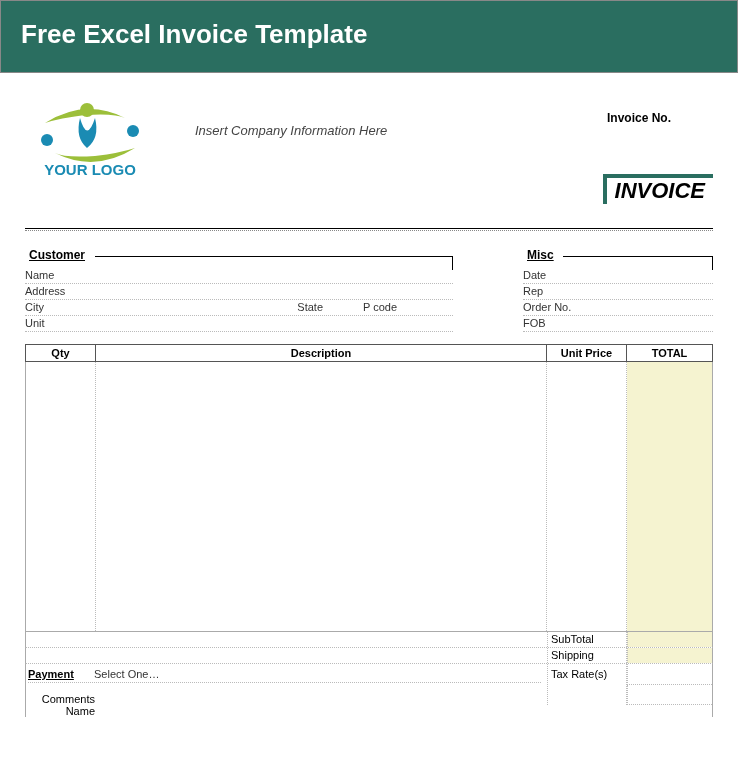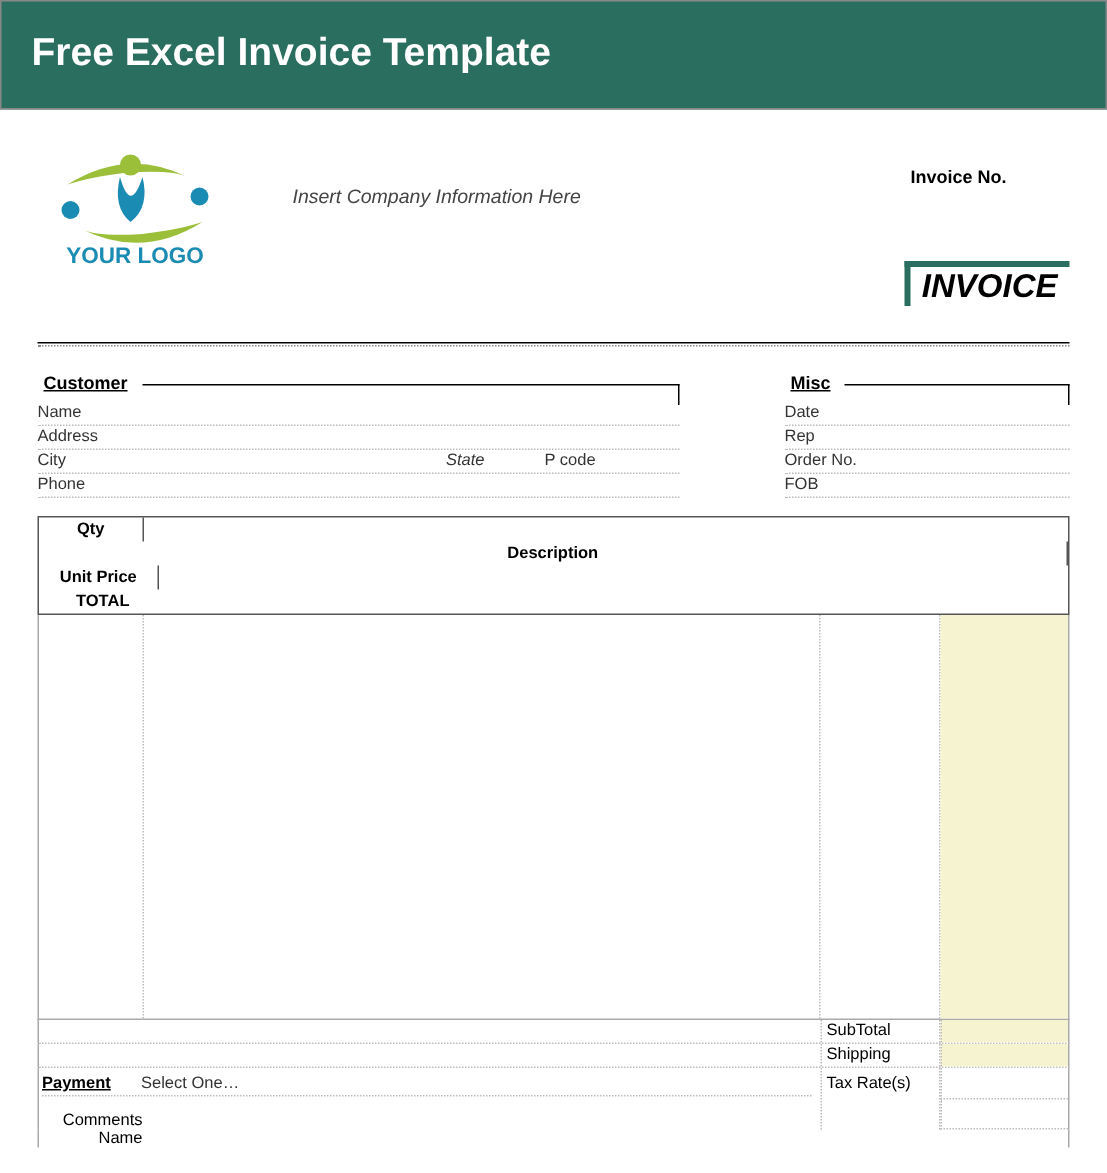--- a/index.html
+++ b/index.html
@@ -110,30 +110,29 @@
     font-size: 11px;
     color: #333;
     padding: 1px 0;
     border-bottom: 1px dotted #bbb;
     min-height: 16px;
     align-items: baseline;
   }
   .field-row .lbl { width: 55px; }
   .field-row .lbl2 { width: 60px; }
   .field-row .sp { flex: 1; }
-  .city-row .state { margin-right: 40px; font-style: italic; }
+  .city-row .state { margin-right: 40px; }
   .table-wrap {
     margin-top: 12px;
   }
   .thead {
     display: flex;
     border: 1px solid #555;
     font-size: 11px;
     font-weight: bold;
-    flex-direction: column;
   }
   .thead > div {
     padding: 2px 4px;
     text-align: center;
     border-right: 1px solid #555;
   }
   .thead > div:last-child { border-right: none; }
   .col-qty { width: 70px; }
   .col-desc { flex: 1; }
   .col-price { width: 80px; }
@@ -269,21 +268,21 @@
       <div class="field-row">
         <span class="lbl">Address</span>
       </div>
       <div class="field-row city-row">
         <span class="lbl">City</span>
         <span class="sp"></span>
         <span class="state">State</span>
         <span style="width:90px">P code</span>
       </div>
       <div class="field-row">
-        <span class="lbl">Phone</span>
+        <span class="lbl">Unit</span>
       </div>
     </div>
 
     <div class="misc-box">
       <span class="box-label">Misc</span>
       <div class="box-frame"></div>
       <div class="field-row">
         <span class="lbl2">Date</span>
       </div>
       <div class="field-row">

